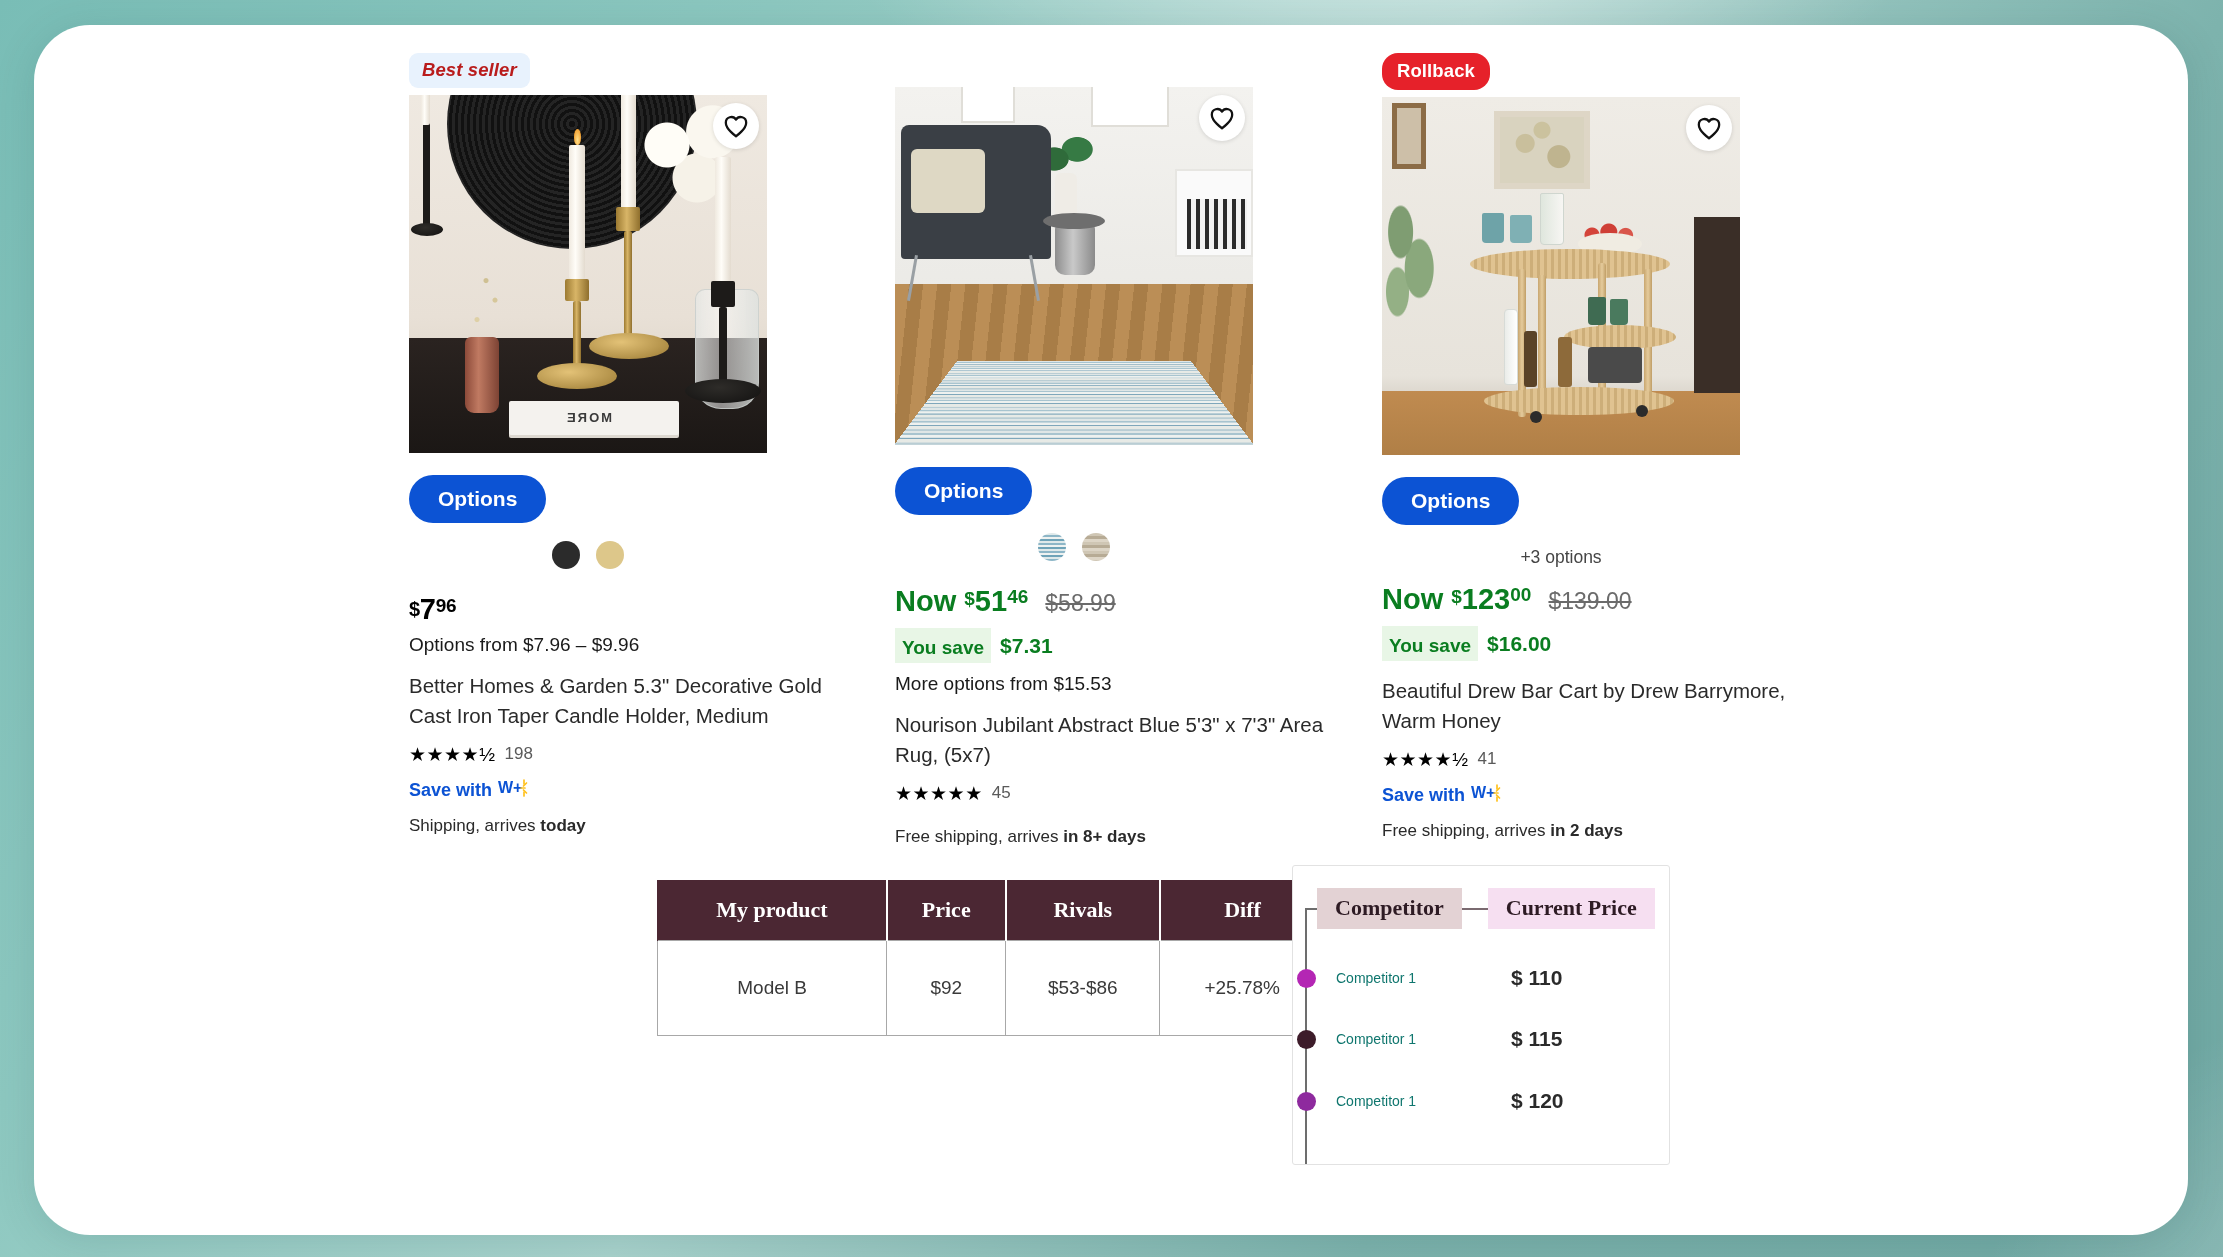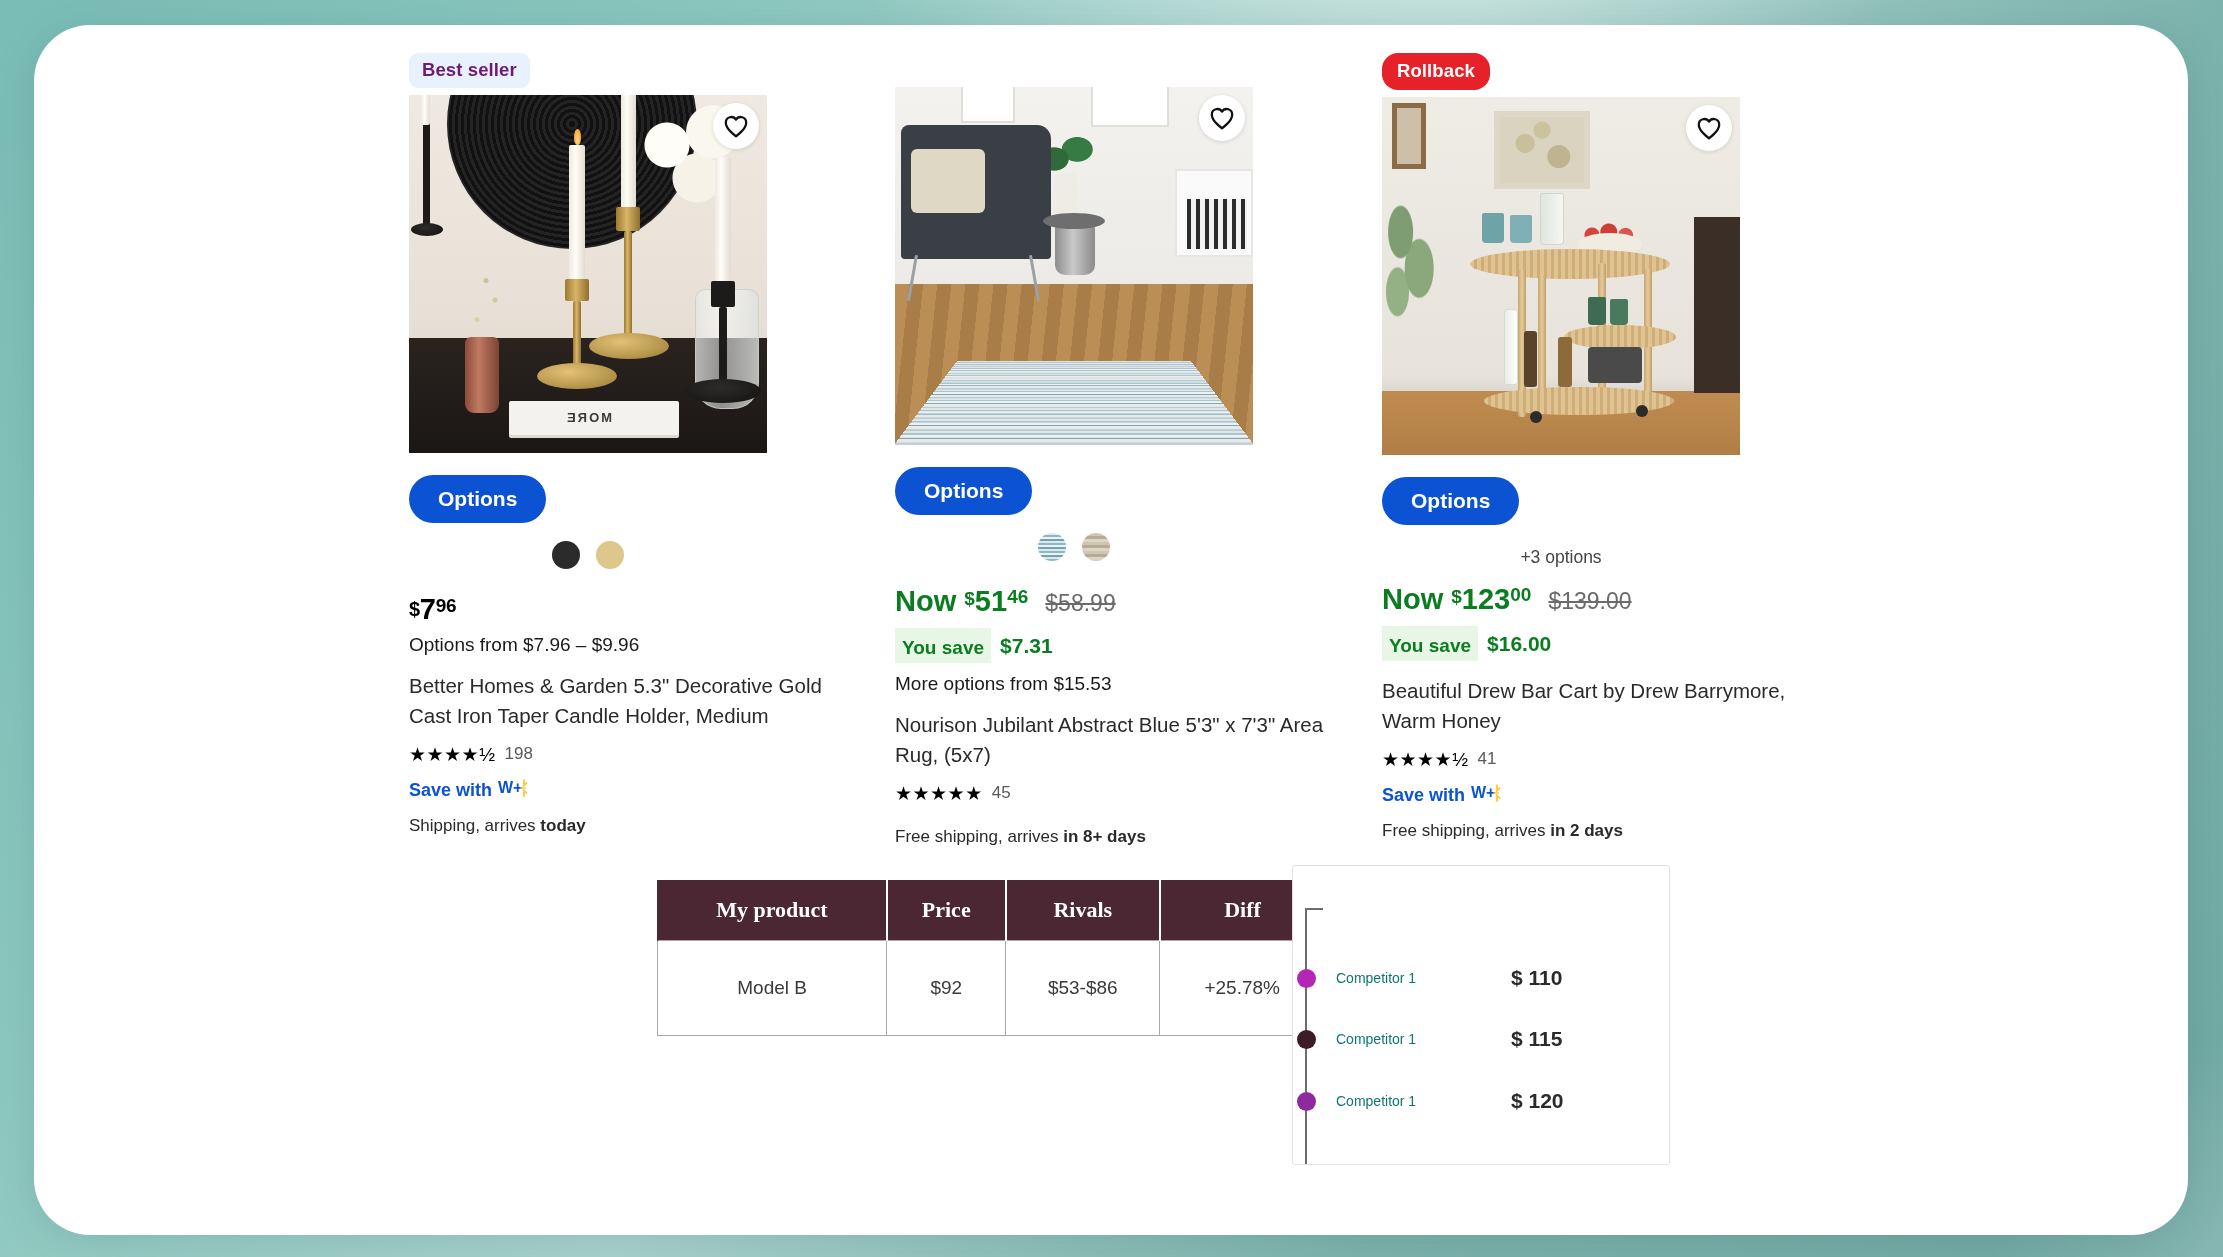--- a/index.html
+++ b/index.html
@@ -43,21 +43,21 @@
   .card.c3 { left: 973px; }
 
   .badge {
     display: inline-block;
     font-size: 18.5px; font-weight: 700;
     letter-spacing: .1px;
     padding: 6px 13px 7px;
     border-radius: 9px;
     margin-bottom: 7px;
   }
-  .badge.bestseller { background: #e8f2fd; color: #701a75; }
+  .badge.bestseller { background: #e8f2fd; color: #b91c1c; font-style: italic; }
   .badge.rollback { background: #e6212a; color: #fff; border-radius: 16px; padding: 7px 15px 8px; }
   .badge-spacer { height: 34px; }
 
   .img-wrap {
     position: relative;
     width: 358px; height: 358px;
     overflow: hidden;
     background: #f3f0ea;
   }
 
@@ -514,20 +514,25 @@
           <td>+25.78%</td>
         </tr>
       </tbody>
     </table>
   </div>
 
   <div class="comp-panel">
     <div class="vline"></div>
     <div class="vline-top"></div>
 
+    <div class="comp-head">
+      <span class="chip a">Competitor</span>
+      <span class="dash"></span>
+      <span class="chip b">Current Price</span>
+    </div>
 
     <div class="comp-row" style="top:112px">
       <span class="dot" style="background:#b426b4"></span>
       <span class="comp-name">Competitor 1</span>
       <span class="comp-price">$ 110</span>
     </div>
 
     <div class="comp-row" style="top:173px">
       <span class="dot" style="background:#3d1c2a"></span>
       <span class="comp-name">Competitor 1</span>

